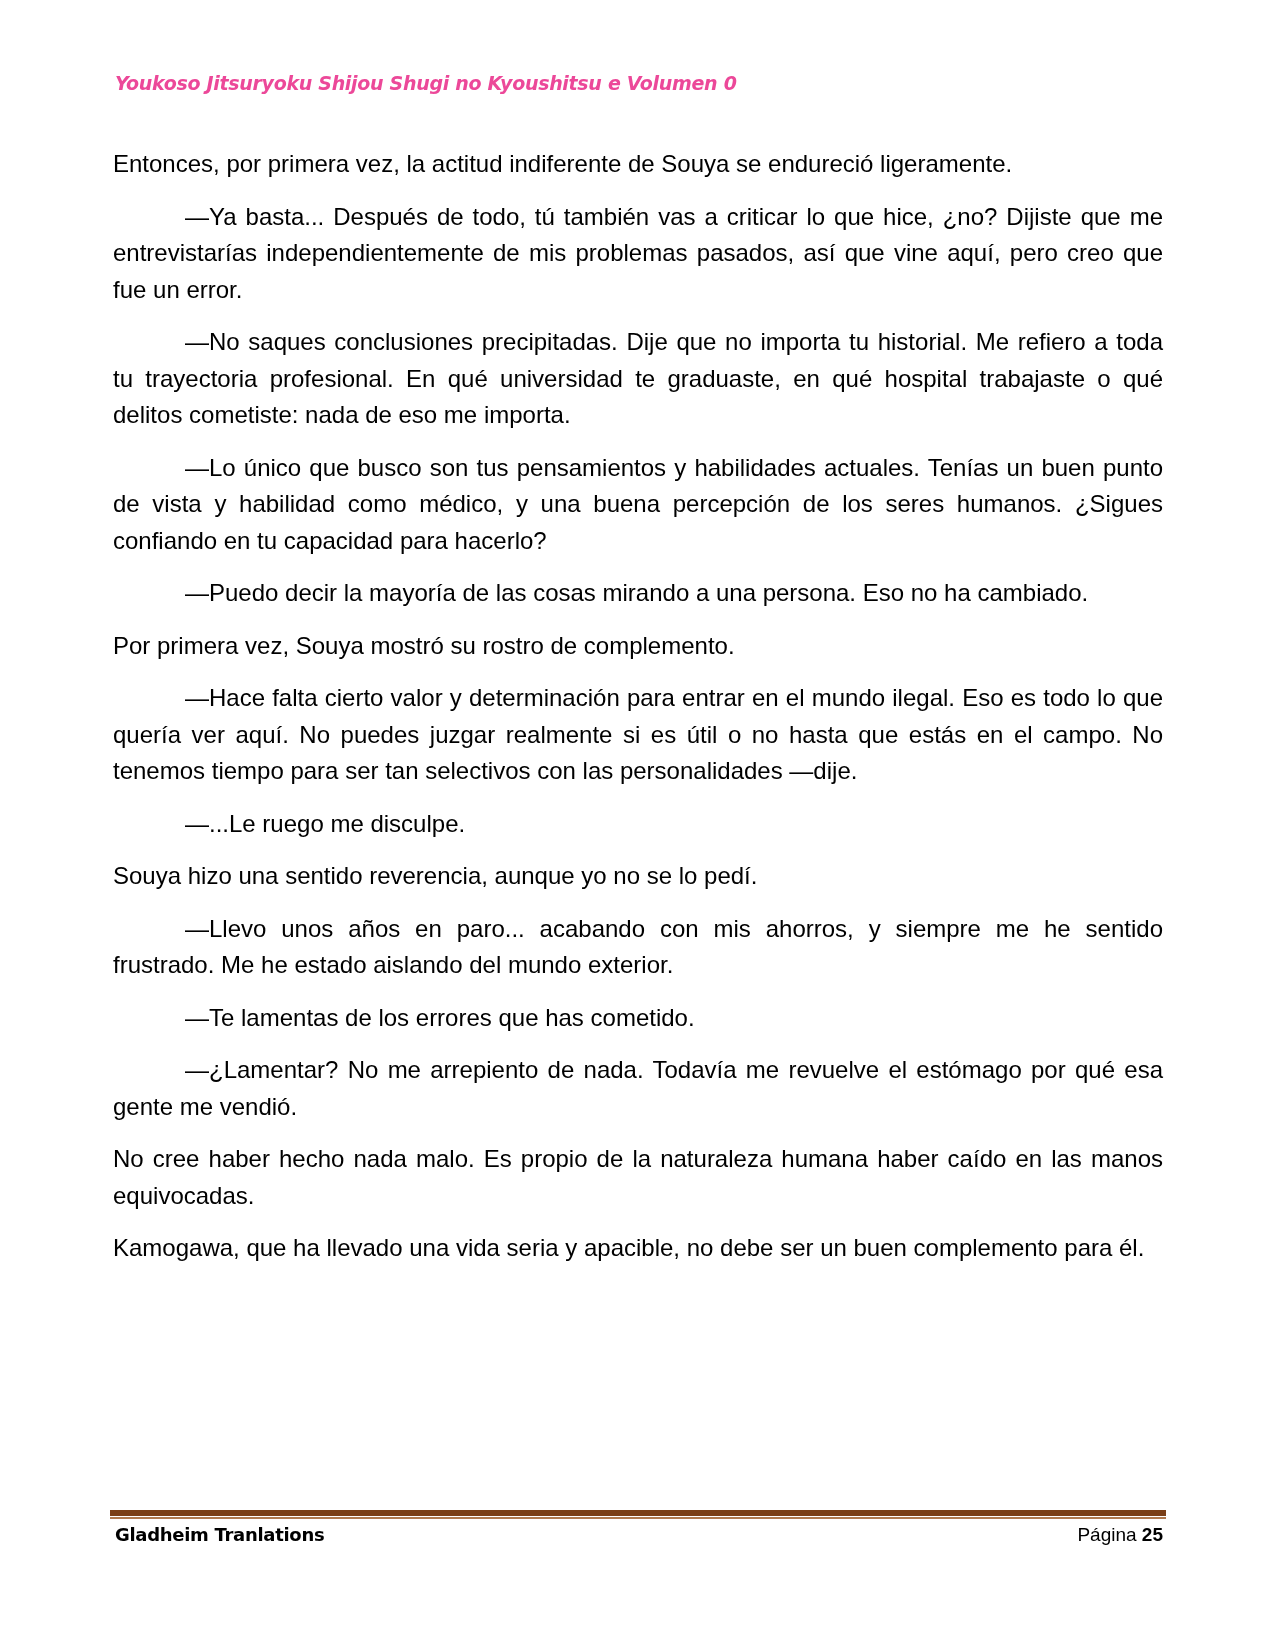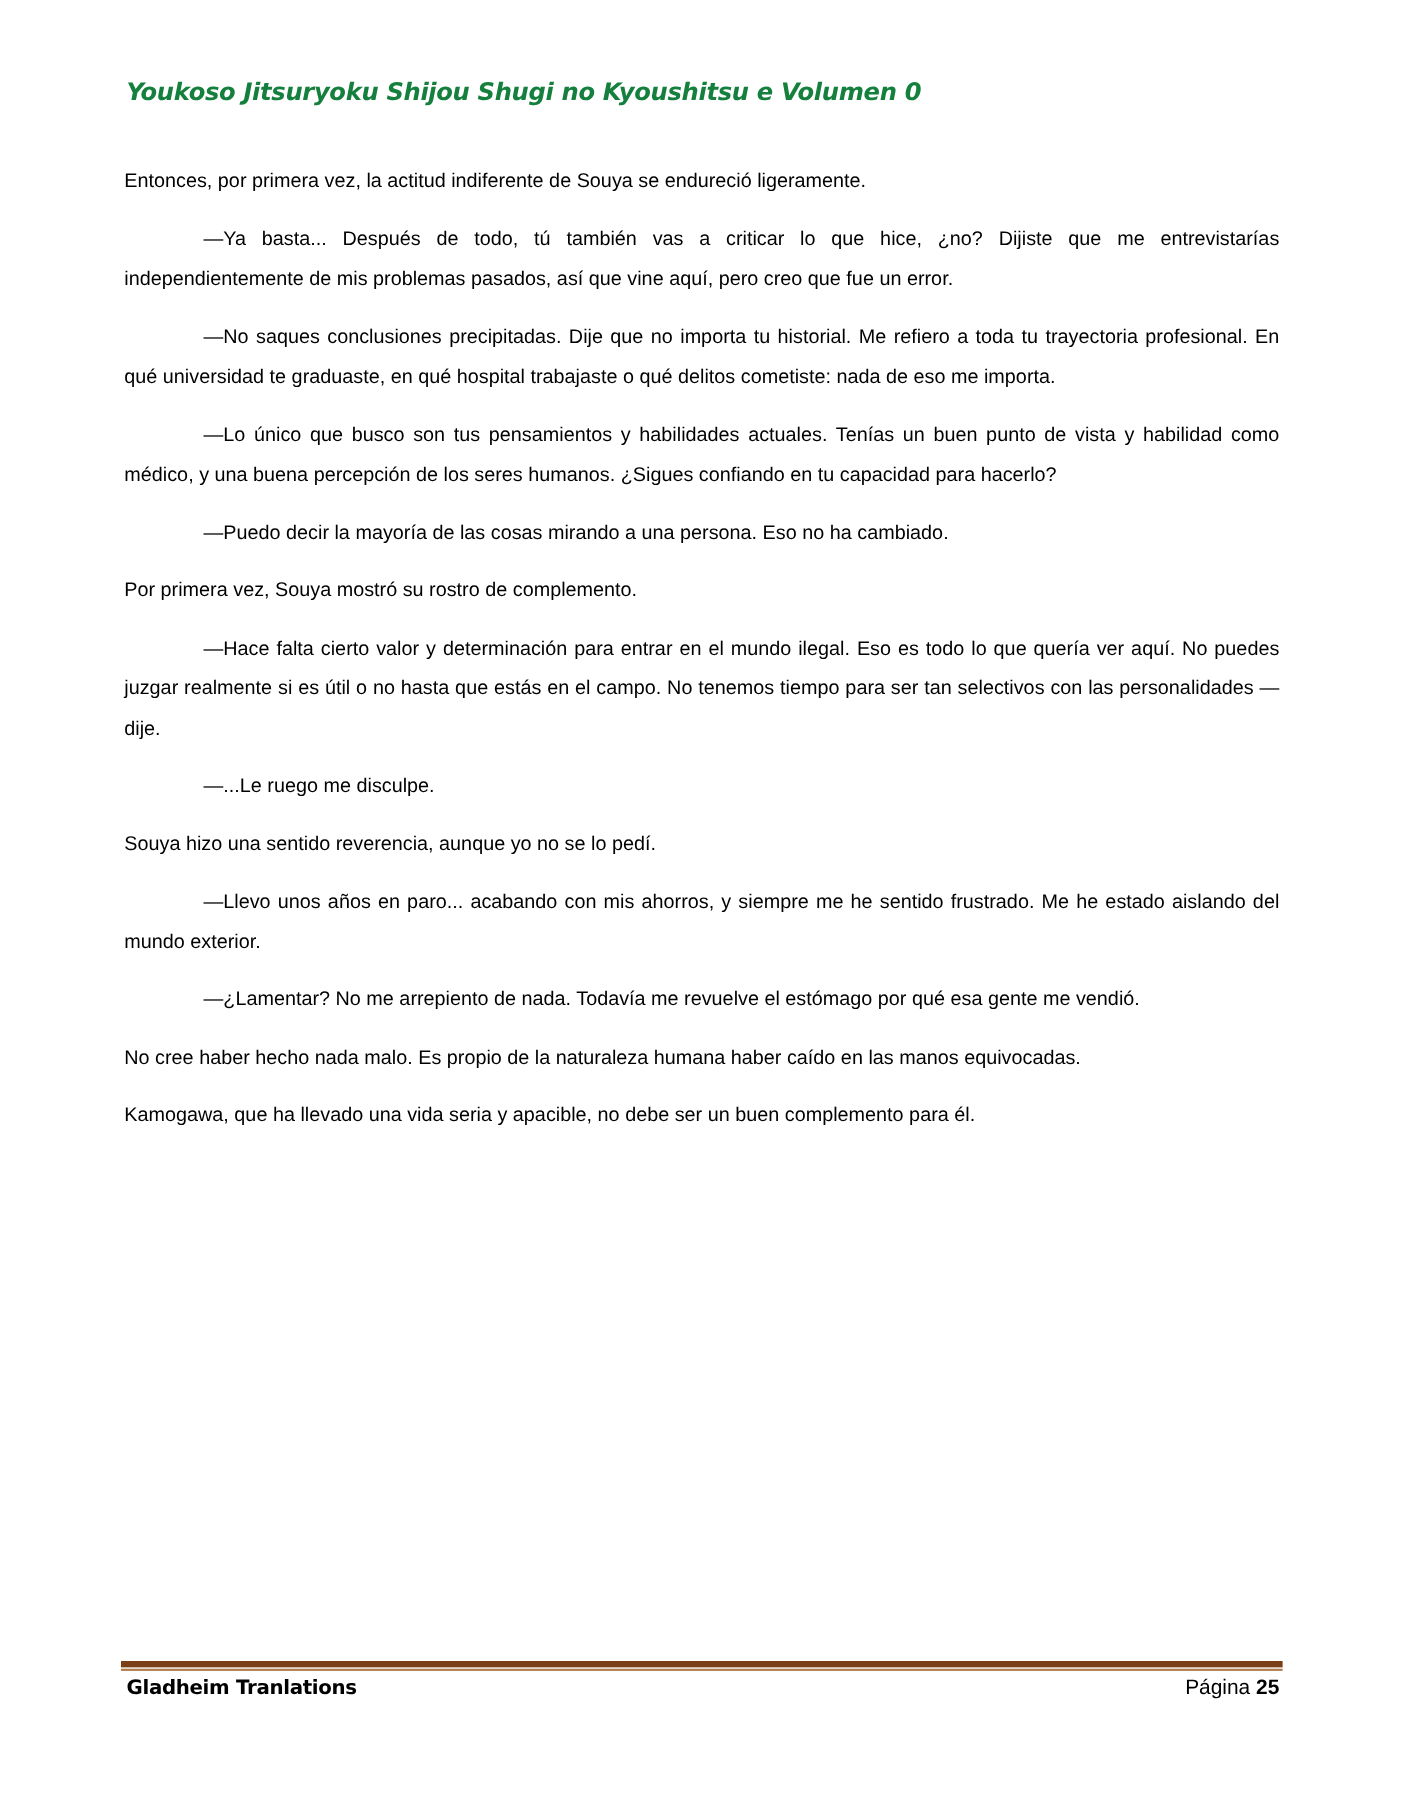--- a/index.html
+++ b/index.html
@@ -1,24 +1,24 @@
 <!DOCTYPE html>
 <html><head>
 <meta charset="utf-8">
 <style>
   html, body { margin: 0; padding: 0; background: #ffffff; }
   body { width: 1275px; height: 1650px; position: relative; overflow: hidden; }
   .header {
     position: absolute; left: 115px; top: 72px;
     font-family: "DejaVu Sans", sans-serif; font-weight: bold; font-style: italic;
-    font-size: 22px; color: #15803d; letter-spacing: -0.3px;
+    font-size: 19px; color: #ec4899; letter-spacing: -0.3px;
   }
   .body-text {
     position: absolute; left: 113px; top: 146px; width: 1050px;
-    font-family: "Liberation Sans", sans-serif; font-size: 18px;
+    font-family: "Liberation Sans", sans-serif; font-size: 24px;
     line-height: 36.5px; color: #000;
   }
   .body-text p { margin: 0 0 16px 0; text-align: justify; }
   .body-text p.indent { text-indent: 72px; }
   .rule {
     position: absolute; left: 110px; top: 1510px; width: 1056px;
   }
   .rule .thick { height: 6px; background: #7a3f17; }
   .rule .gap { height: 1px; background: #ffffff; }
   .rule .thin { height: 2px; background: #b07a4f; }
@@ -42,20 +42,21 @@
   <p>Entonces, por primera vez, la actitud indiferente de Souya se endureció ligeramente.</p>
   <p class="indent">—Ya basta... Después de todo, tú también vas a criticar lo que hice, ¿no? Dijiste que me entrevistarías independientemente de mis problemas pasados, así que vine aquí, pero creo que fue un error.</p>
   <p class="indent">—No saques conclusiones precipitadas. Dije que no importa tu historial. Me refiero a toda tu trayectoria profesional. En qué universidad te graduaste, en qué hospital trabajaste o qué delitos cometiste: nada de eso me importa.</p>
   <p class="indent">—Lo único que busco son tus pensamientos y habilidades actuales. Tenías un buen punto de vista y habilidad como médico, y una buena percepción de los seres humanos. ¿Sigues confiando en tu capacidad para hacerlo?</p>
   <p class="indent">—Puedo decir la mayoría de las cosas mirando a una persona. Eso no ha cambiado.</p>
   <p>Por primera vez, Souya mostró su rostro de complemento.</p>
   <p class="indent">—Hace falta cierto valor y determinación para entrar en el mundo ilegal. Eso es todo lo que quería ver aquí. No puedes juzgar realmente si es útil o no hasta que estás en el campo. No tenemos tiempo para ser tan selectivos con las personalidades —dije.</p>
   <p class="indent">—...Le ruego me disculpe.</p>
   <p>Souya hizo una sentido reverencia, aunque yo no se lo pedí.</p>
   <p class="indent">—Llevo unos años en paro... acabando con mis ahorros, y siempre me he sentido frustrado. Me he estado aislando del mundo exterior.</p>
+  <p class="indent">—Te lamentas de los errores que has cometido.</p>
   <p class="indent">—¿Lamentar? No me arrepiento de nada. Todavía me revuelve el estómago por qué esa gente me vendió.</p>
   <p>No cree haber hecho nada malo. Es propio de la naturaleza humana haber caído en las manos equivocadas.</p>
   <p>Kamogawa, que ha llevado una vida seria y apacible, no debe ser un buen complemento para él.</p>
 </div>
 
 <div class="rule">
   <div class="thick"></div>
   <div class="gap"></div>
   <div class="thin"></div>
 </div>

